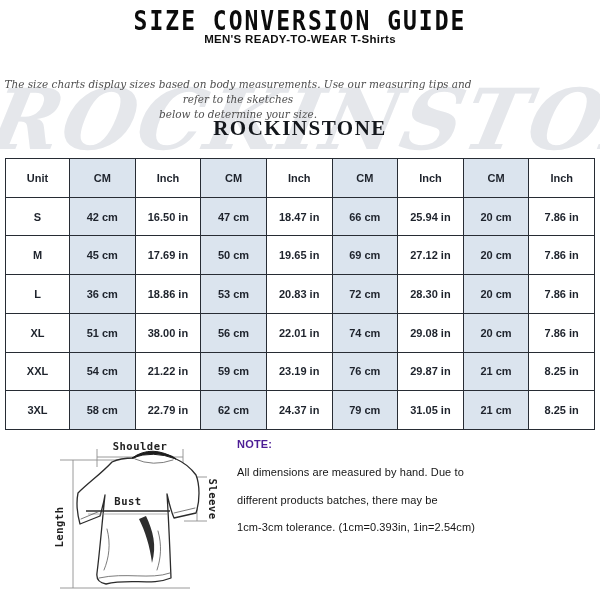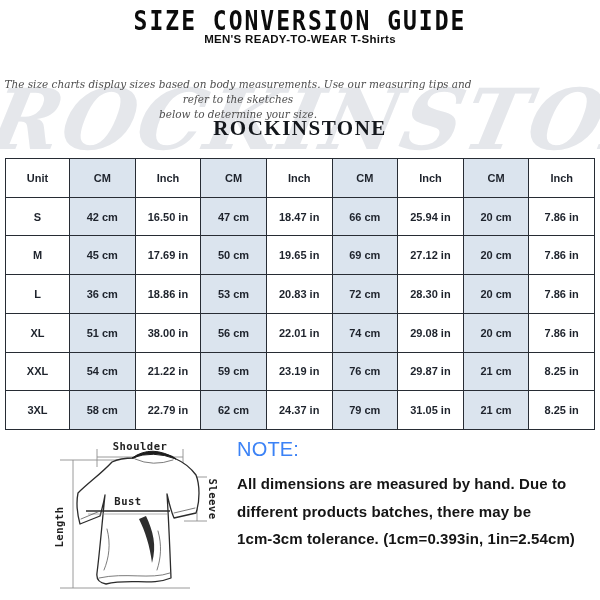--- a/index.html
+++ b/index.html
@@ -46,22 +46,22 @@
     border:1.4px solid var(--border,#272c34);
     text-align:center;vertical-align:middle;
     font-size:11px;font-weight:bold;color:var(--text,#1e232c);
     padding:0;background:#fff;
   }
   .size-table .blue{background:var(--cell-blue,#dbe4ee);}
   .size-table col.c-size{width:64px;}
   
   .diagram{position:absolute;left:50px;top:437px;width:170px;height:158px;}
   .note{position:absolute;left:237px;top:438px;width:356px;}
-  .note-heading{font-size:20px;font-weight:normal;color:#3b82f6;margin:0 0 9px 0;letter-spacing:.2px;}
-  .note-line{font-size:15px;font-weight:bold;color:#151515;line-height:27.5px;letter-spacing:.1px;white-space:nowrap;}
+  .note-heading{font-size:11px;font-weight:bold;color:#4c1d95;margin:0 0 9px 0;letter-spacing:.2px;}
+  .note-line{font-size:11px;font-weight:normal;color:#151515;line-height:27.5px;letter-spacing:.1px;white-space:nowrap;}
   .dim{stroke:#8f8f8f;stroke-width:.9;fill:none;}
   .sketch{stroke:#2b2b2b;stroke-width:1.3;fill:#ffffff;stroke-linejoin:round;stroke-linecap:round;}
   .sketch-thin{stroke:#5a5a5a;stroke-width:.8;fill:none;stroke-linecap:round;}
   .diag-label{font-family:"DejaVu Sans Mono",monospace;font-size:10.5px;fill:#222;font-weight:bold;letter-spacing:.5px;}
 </style>
 </head>
 <body>
 
 <div class="page">
 

